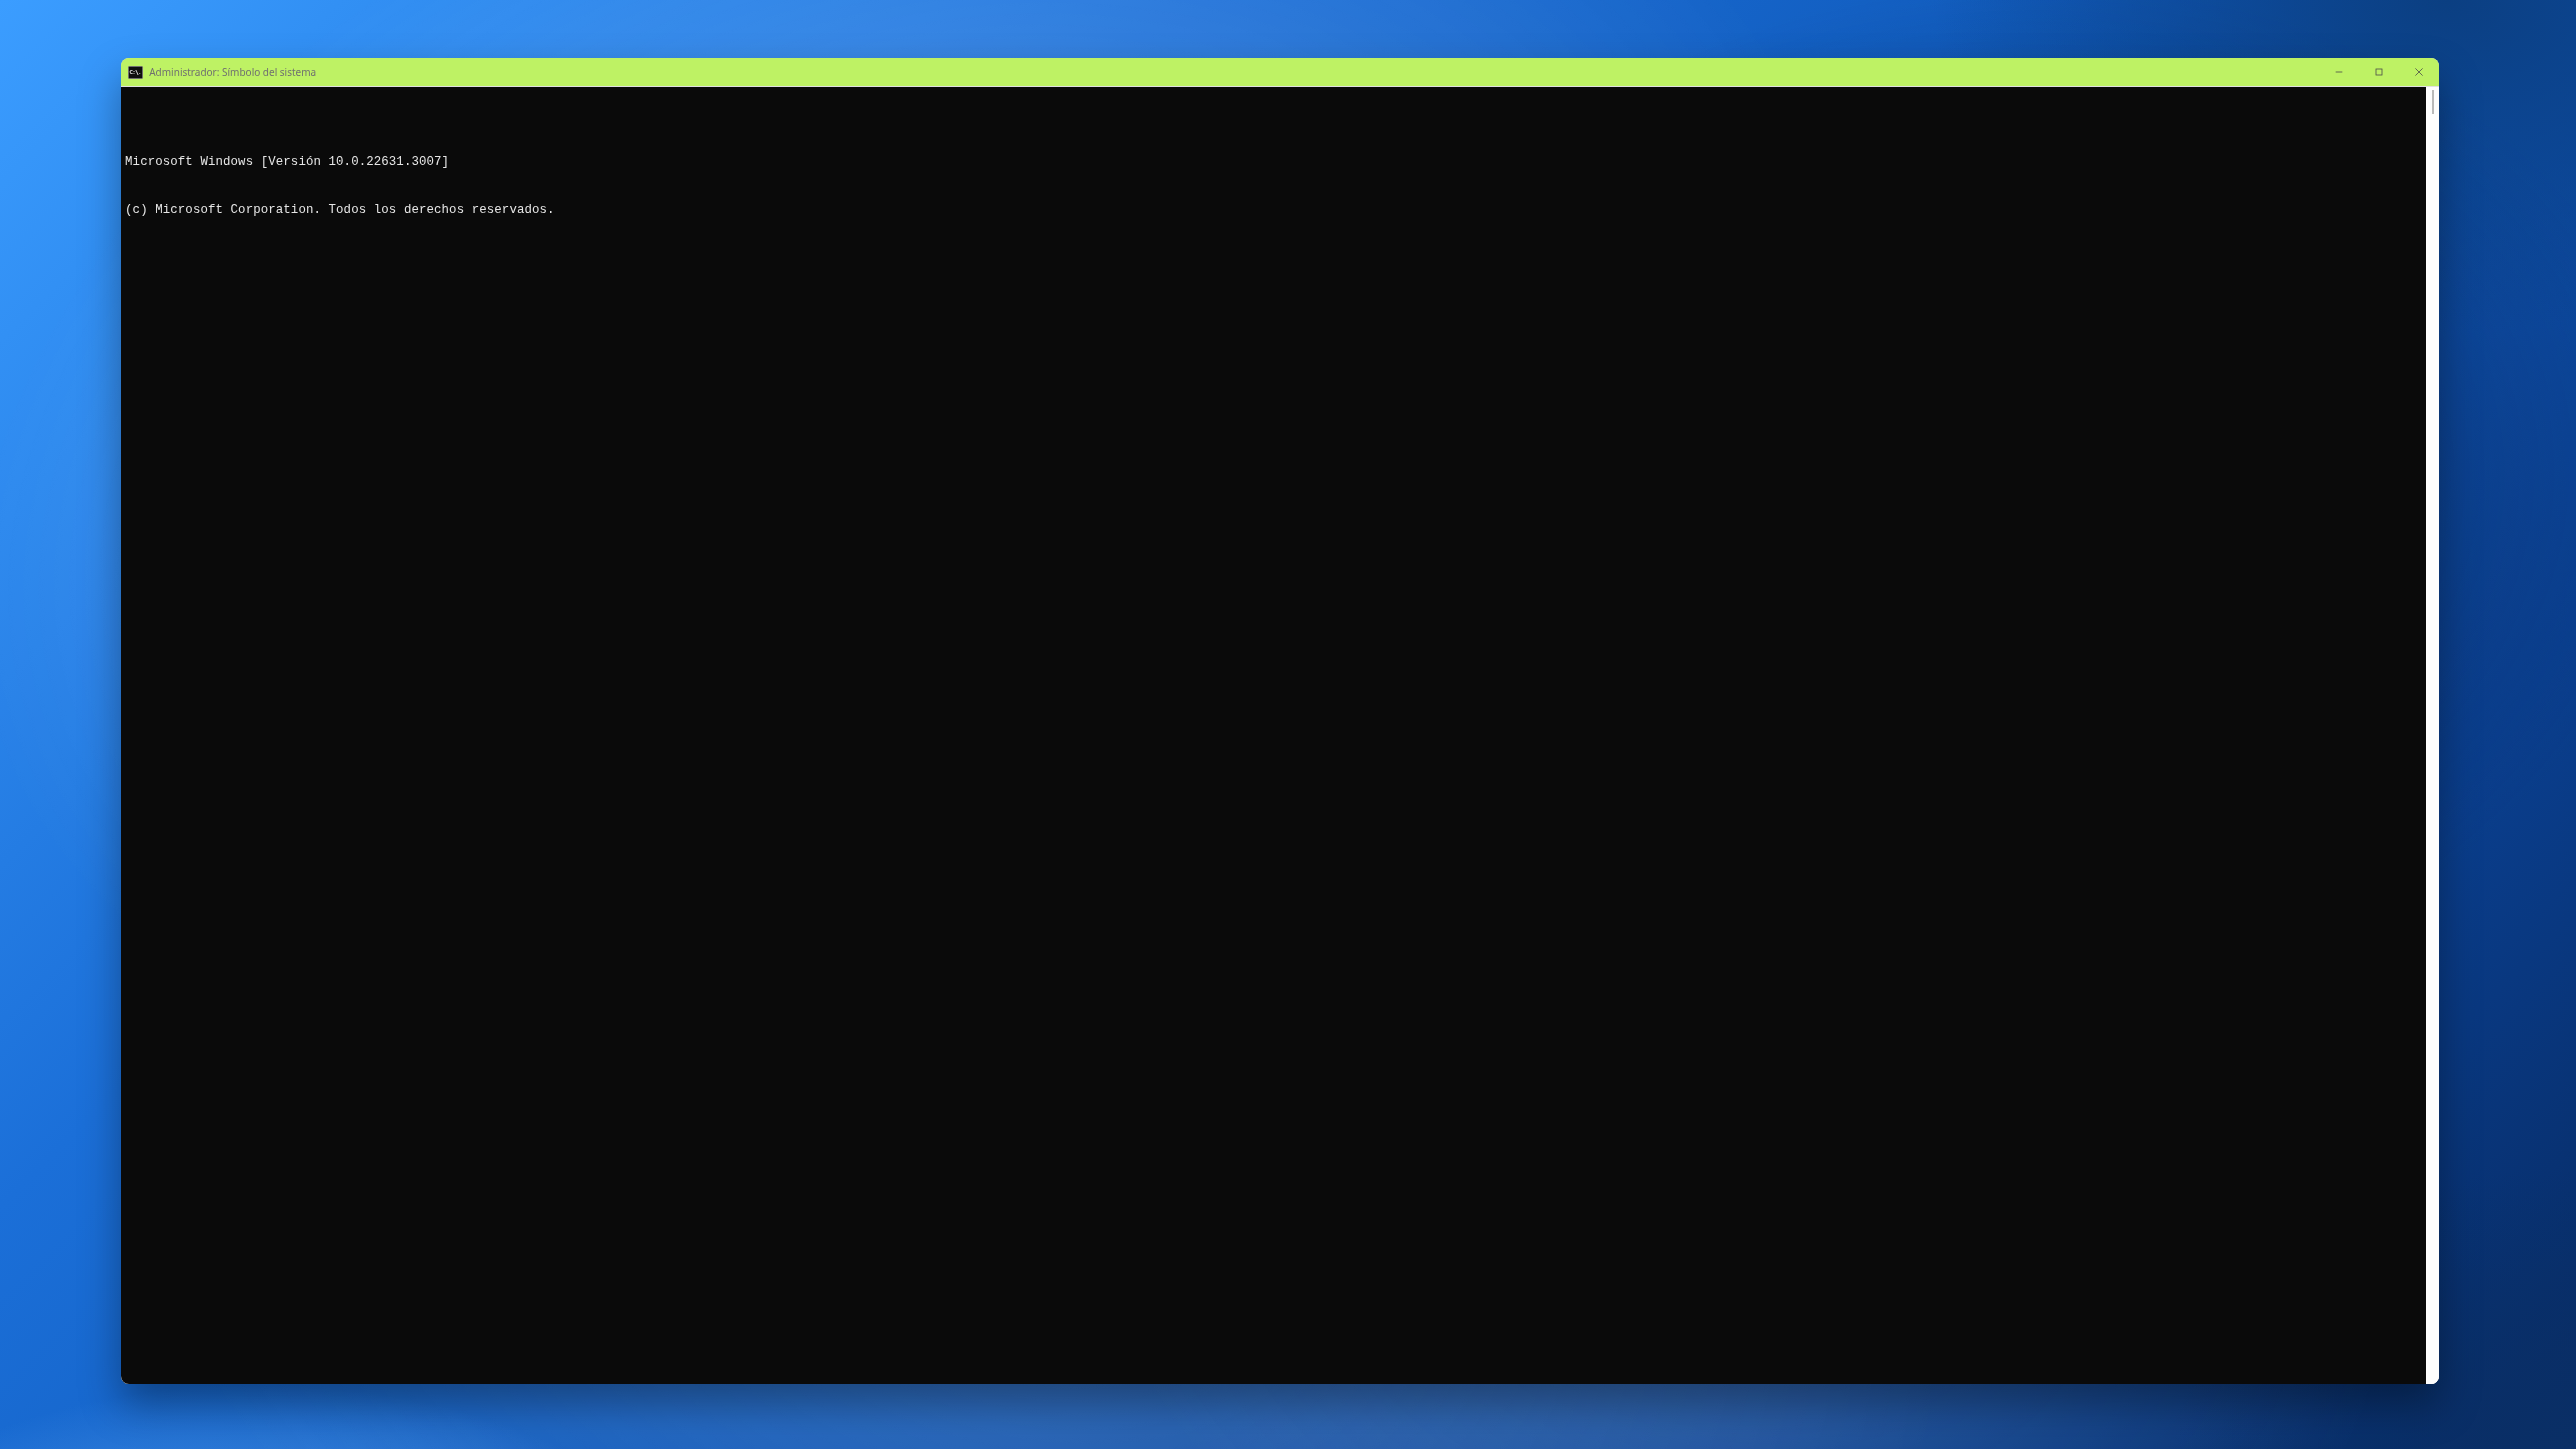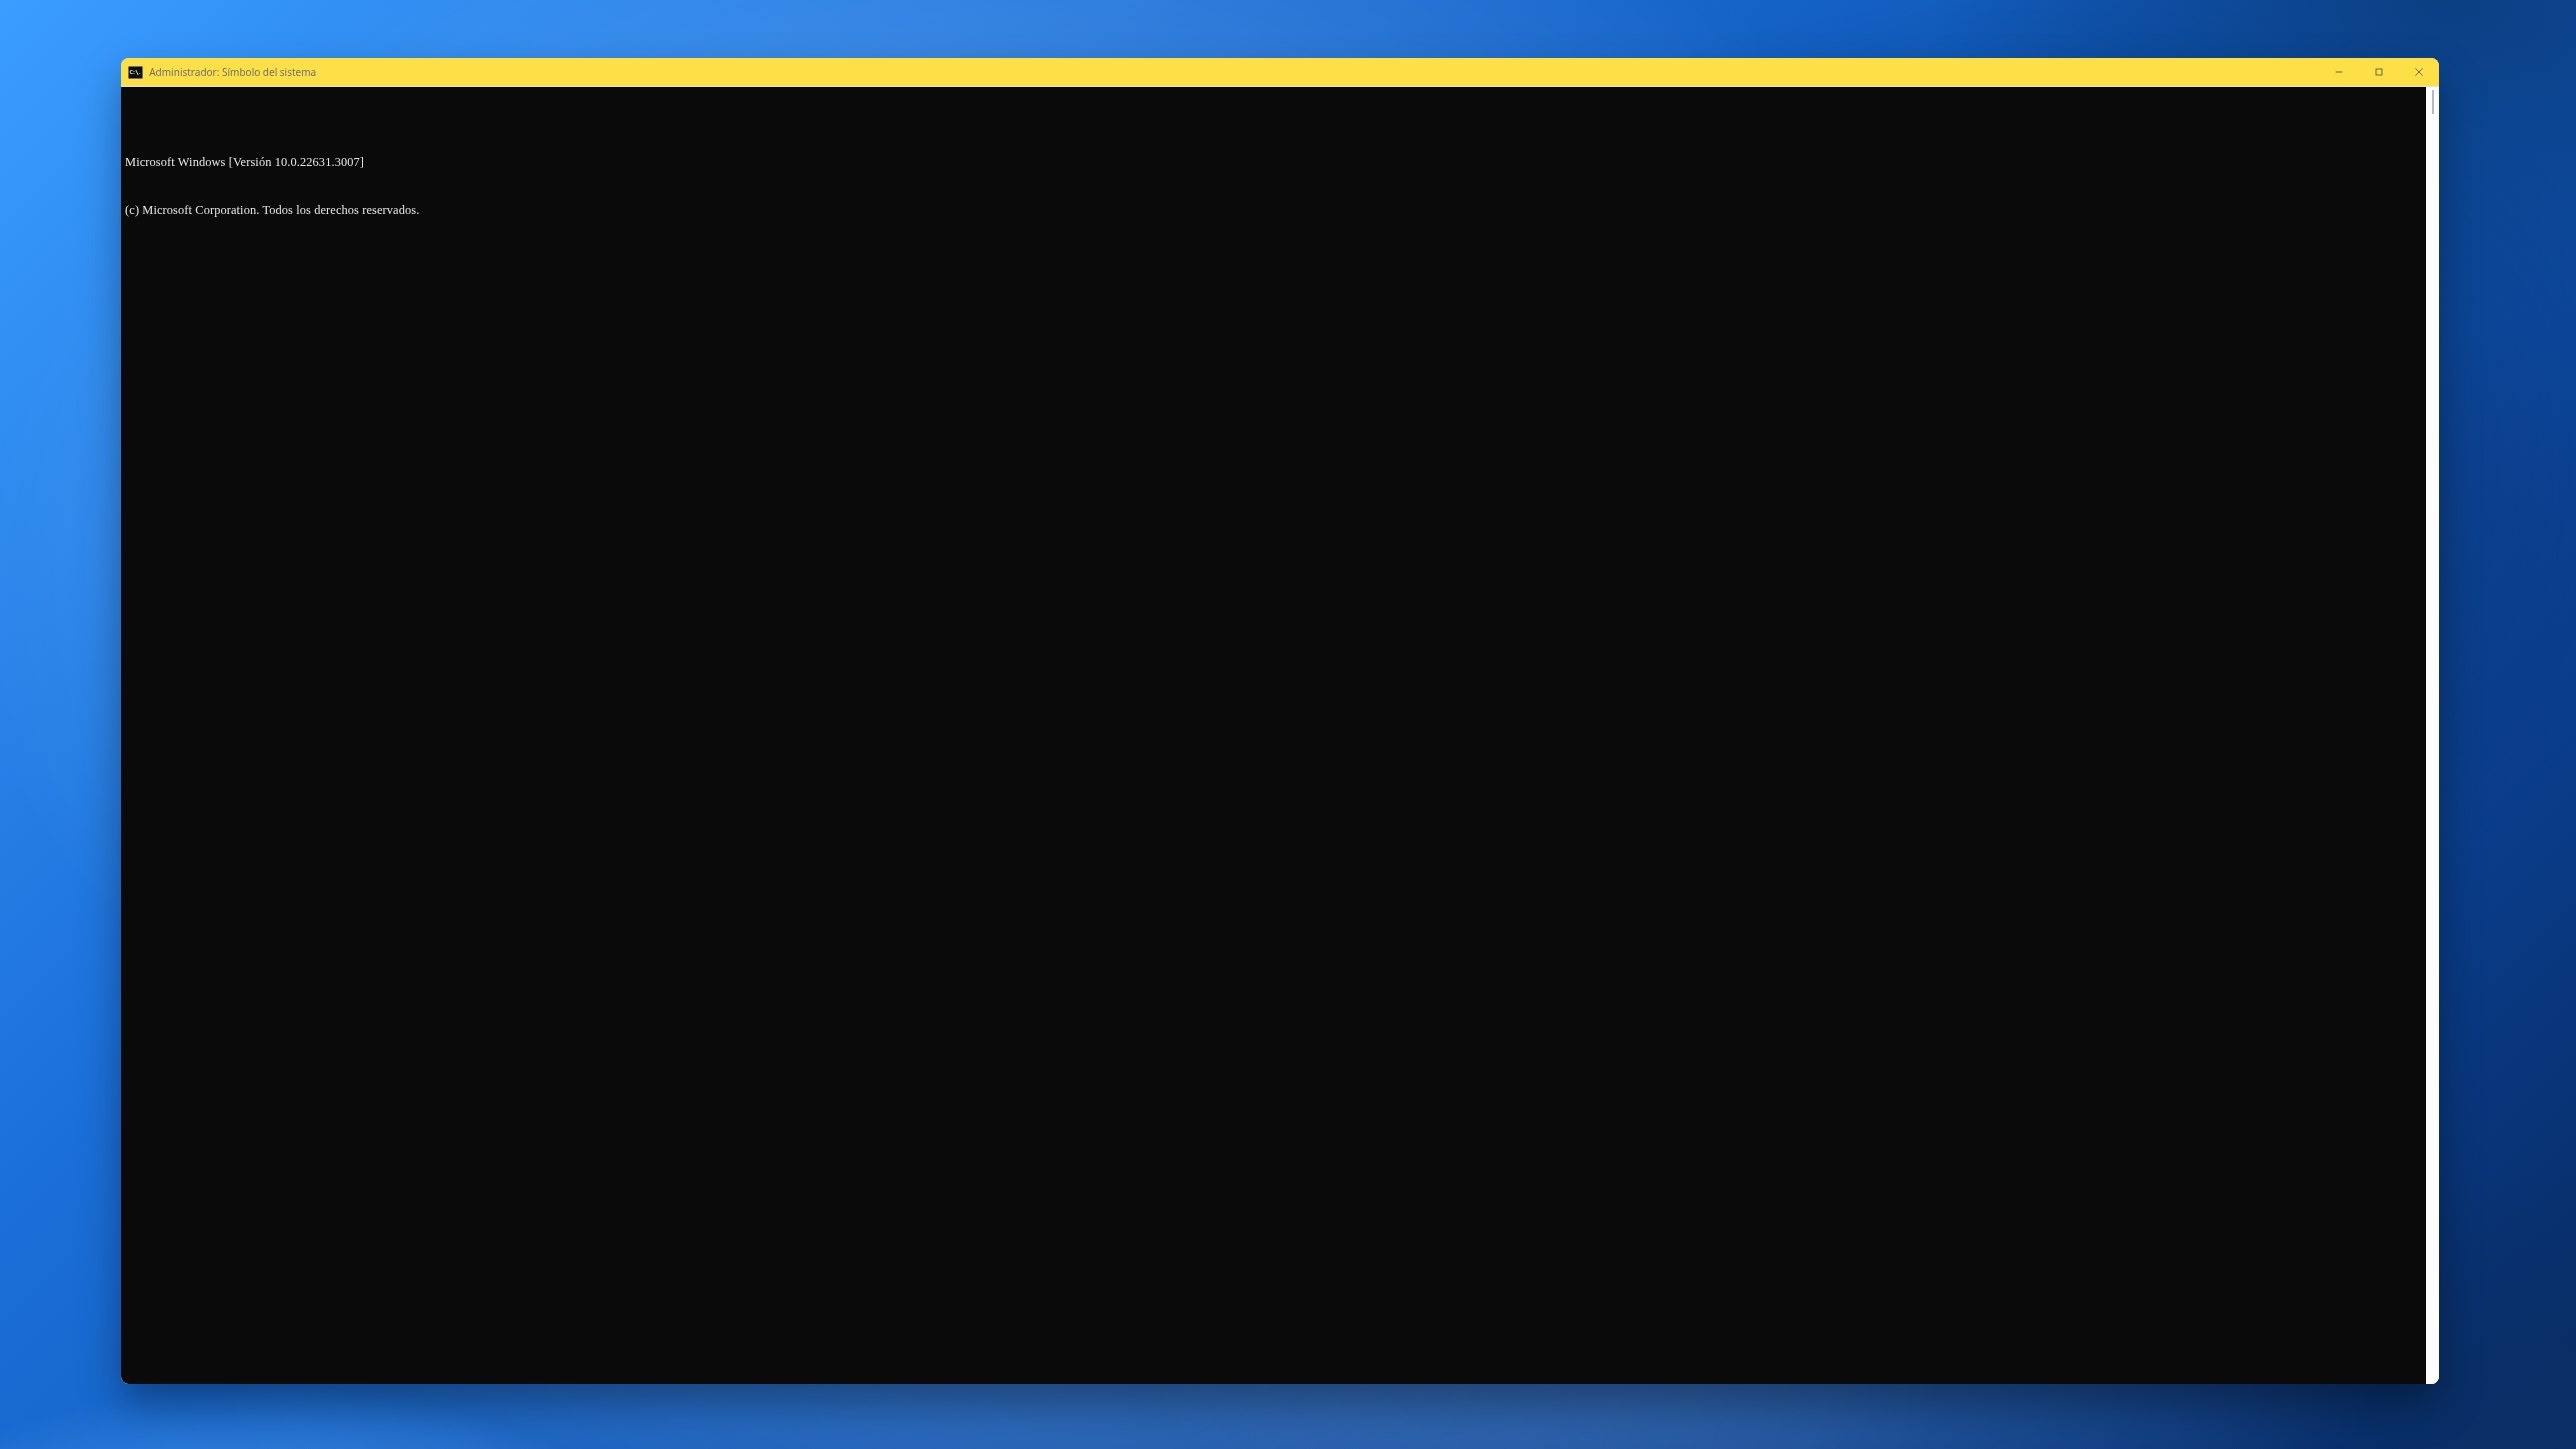--- a/index.html
+++ b/index.html
@@ -56,21 +56,21 @@
       border-radius: 8px;
       box-shadow:
         0 20px 40px rgba(0,0,0,0.35),
         0 0 0 0.7px rgba(0,0,0,0.15) inset;
       overflow: hidden;
     }
 
     .titlebar {
       height: 29.5px;
       width: 100%;
-      background: #fde047;
+      background: #bef264;
       display: flex;
       align-items: center;
       gap: 6.7px;
       padding: 0 0 0 6.7px;
       border-bottom: 0.7px solid #e0e0e0;
       user-select: none;
     }
     .titlebar .app-icon {
       width: 14.8px; height: 13.4px;
       background: #0f0f0f;
@@ -105,21 +105,21 @@
       width: 100%;
       height: calc(100% - 29.5px);
       background: #fdfdfd;
       display: flex;
     }
     .terminal {
       position: relative;
       flex: 1;
       background: #0a0a0a;
       color: #e6e6e6;
-      font-family: Liberation Serif, serif;
+      font-family: Liberation Mono, monospace;
       font-size: 12.4px;
       line-height: 1.28;
       padding: 4px 4px 6.7px 4px;
       letter-spacing: 0.1px;
       white-space: pre-wrap;
       overflow: hidden;
     }
     .terminal .content { max-width: calc(100% - 4px); }
     .terminal .prompt, .terminal .typed { display: inline; }
     .blank-line { height: 1.28em; }

